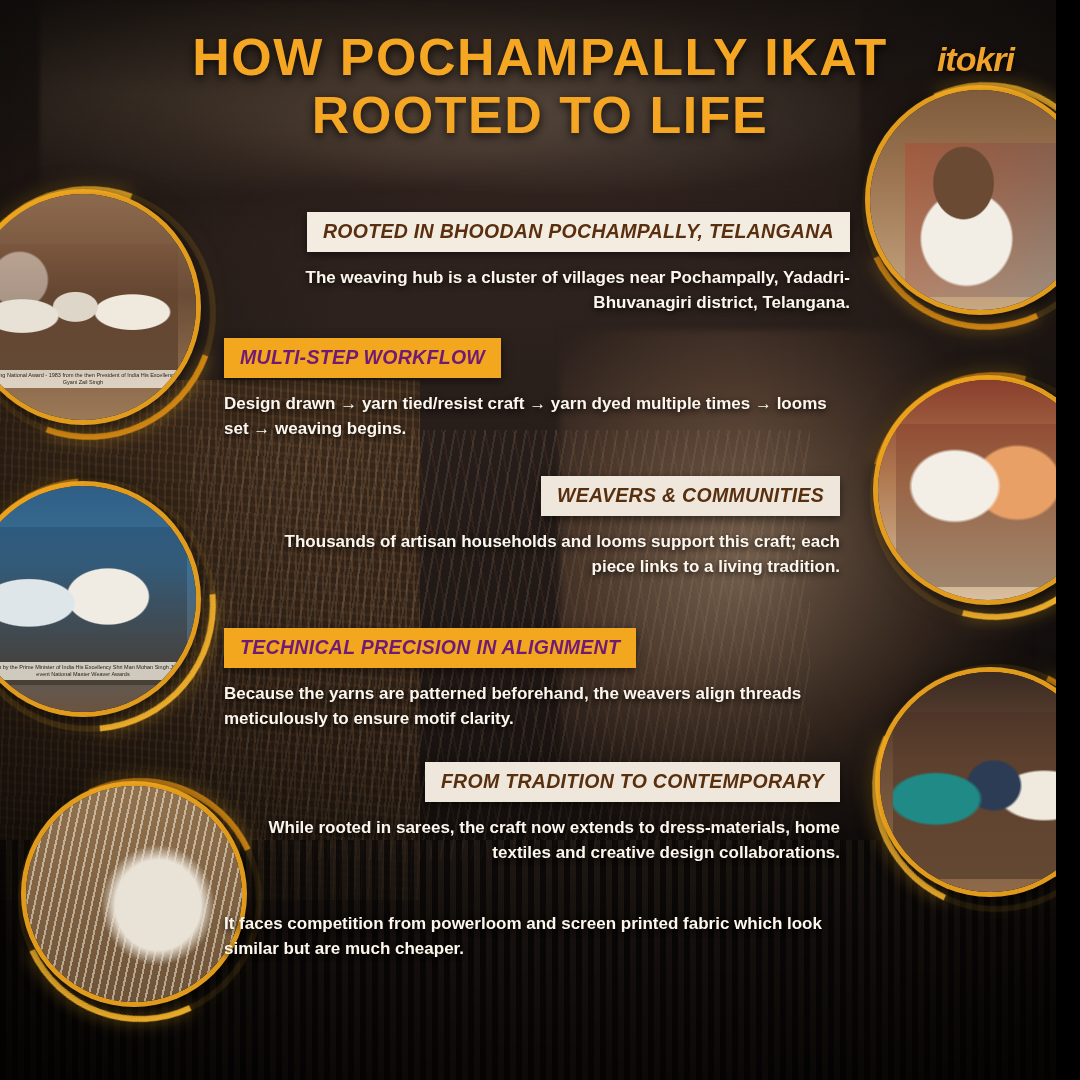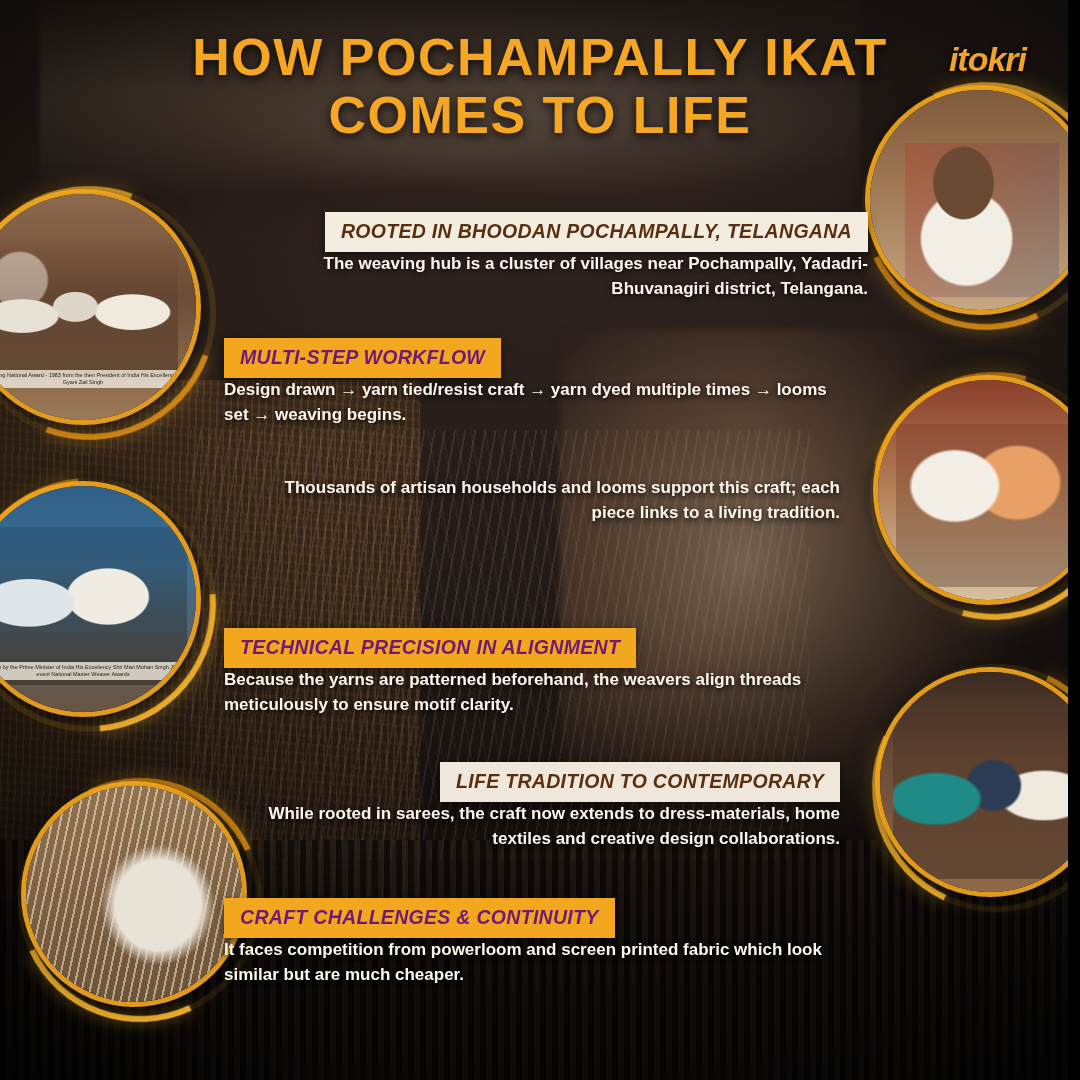--- a/index.html
+++ b/index.html
@@ -7,21 +7,20 @@
     padding: 0;
     background: #000;
   }
   #poster {
     position: relative;
     width: 1056px;
     height: 1080px;
     overflow: hidden;
     font-family: "Liberation Sans", sans-serif;
     background: #2b211d;
-    padding-left: 12px;
   }
 
   
   .bg-layer {
     position: absolute;
     inset: 0;
   }
   .bg-base {
     background:
       linear-gradient(180deg, #4a3a32 0%, #3a2a24 18%, #2e231f 40%, #241b18 70%, #1c1512 100%);
@@ -120,20 +119,21 @@
     letter-spacing: 0.3px;
     color: #3a1d05;
     box-shadow: 0 3px 9px rgba(0,0,0,0.55);
     white-space: nowrap;
   }
   .tag.cream { background: #f3ece1; color: #5a2f10; }
   .tag.gold  { background: #f2a71e; color: #701a75; }
   .tag.cream2{ background: #efe7dc; color: #59300f; }
 
   .body-text {
+    margin-top: 14px;
     font-size: 17px;
     font-weight: bold;
     line-height: 1.45;
     color: #fdf6ec;
     text-shadow: 0 2px 6px rgba(0,0,0,0.9);
     max-width: 640px;
   }
   .align-right { text-align: right; }
   .align-left  { text-align: left; }
 
@@ -259,21 +259,21 @@
   <div class="bg-layer bg-base"></div>
   <div class="bg-top-figures"></div>
   <div class="bg-loom-left"></div>
   <div class="bg-threads-mid"></div>
   <div class="bg-hand"></div>
   <div class="bg-fabric-bottom"></div>
   <div class="bg-layer bg-vignette"></div>
 
   <div class="title-block">
     <div class="title-line">HOW POCHAMPALLY IKAT</div>
-    <div class="title-line">COMES TO LIFE</div>
+    <div class="title-line">ROOTED TO LIFE</div>
   </div>
 
   <div class="brand">
     <span>itokri</span>
   </div>
 
   <div class="gold-sweep" style="left:-38px; top:186px; width:242px; height:242px; transform:rotate(-25deg);"></div>
   <div class="medallion" style="left:-30px; top:194px; width:226px; height:226px;">
     <div class="photo ph-award1"></div>
     <div class="caption">Receiving National Award - 1983 from the then President of India His Excellency Sri Gyani Zail Singh</div>
@@ -298,42 +298,42 @@
   <div class="gold-sweep" style="left:870px; top:372px; width:236px; height:236px; transform:rotate(150deg);"></div>
   <div class="medallion" style="left:878px; top:380px; width:220px; height:220px;">
     <div class="photo ph-two-men"></div>
   </div>
 
   <div class="gold-sweep" style="left:872px; top:664px; width:236px; height:236px; transform:rotate(250deg);"></div>
   <div class="medallion" style="left:880px; top:672px; width:220px; height:220px;">
     <div class="photo ph-president"></div>
   </div>
 
-  <div class="section align-right" style="left:208px; top:212px; width:660px;">
+  <div class="section align-right" style="left:190px; top:212px; width:660px;">
     <div class="tag cream">ROOTED IN BHOODAN POCHAMPALLY, TELANGANA</div>
     <div class="body-text align-right" style="margin-left:auto;">The weaving hub is a cluster of villages near Pochampally, Yadadri-Bhuvanagiri district, Telangana.</div>
   </div>
 
   <div class="section align-left" style="left:224px; top:338px; width:620px;">
     <div class="tag gold">MULTI-STEP WORKFLOW</div>
     <div class="body-text align-left">Design drawn → yarn tied/resist craft → yarn dyed multiple times → looms set → weaving begins.</div>
   </div>
 
   <div class="section align-right" style="left:240px; top:476px; width:600px;">
+    <div class="tag cream2">WEAVERS &amp; COMMUNITIES</div>
     <div class="body-text align-right" style="margin-left:auto;">Thousands of artisan households and looms support this craft; each piece links to a living tradition.</div>
   </div>
 
   <div class="section align-left" style="left:224px; top:628px; width:620px;">
     <div class="tag gold">TECHNICAL PRECISION IN ALIGNMENT</div>
     <div class="body-text align-left">Because the yarns are patterned beforehand, the weavers align threads meticulously to ensure motif clarity.</div>
   </div>
 
   <div class="section align-right" style="left:246px; top:762px; width:594px;">
-    <div class="tag cream2">LIFE TRADITION TO CONTEMPORARY</div>
+    <div class="tag cream2">FROM TRADITION TO CONTEMPORARY</div>
     <div class="body-text align-right" style="margin-left:auto;">While rooted in sarees, the craft now extends to dress-materials, home textiles and creative design collaborations.</div>
   </div>
 
   <div class="section align-left" style="left:224px; top:898px; width:620px;">
-    <div class="tag gold">CRAFT CHALLENGES &amp; CONTINUITY</div>
     <div class="body-text align-left">It faces competition from powerloom and screen printed fabric which look similar but are much cheaper.</div>
   </div>
 
 </div>
 
 </body></html>

